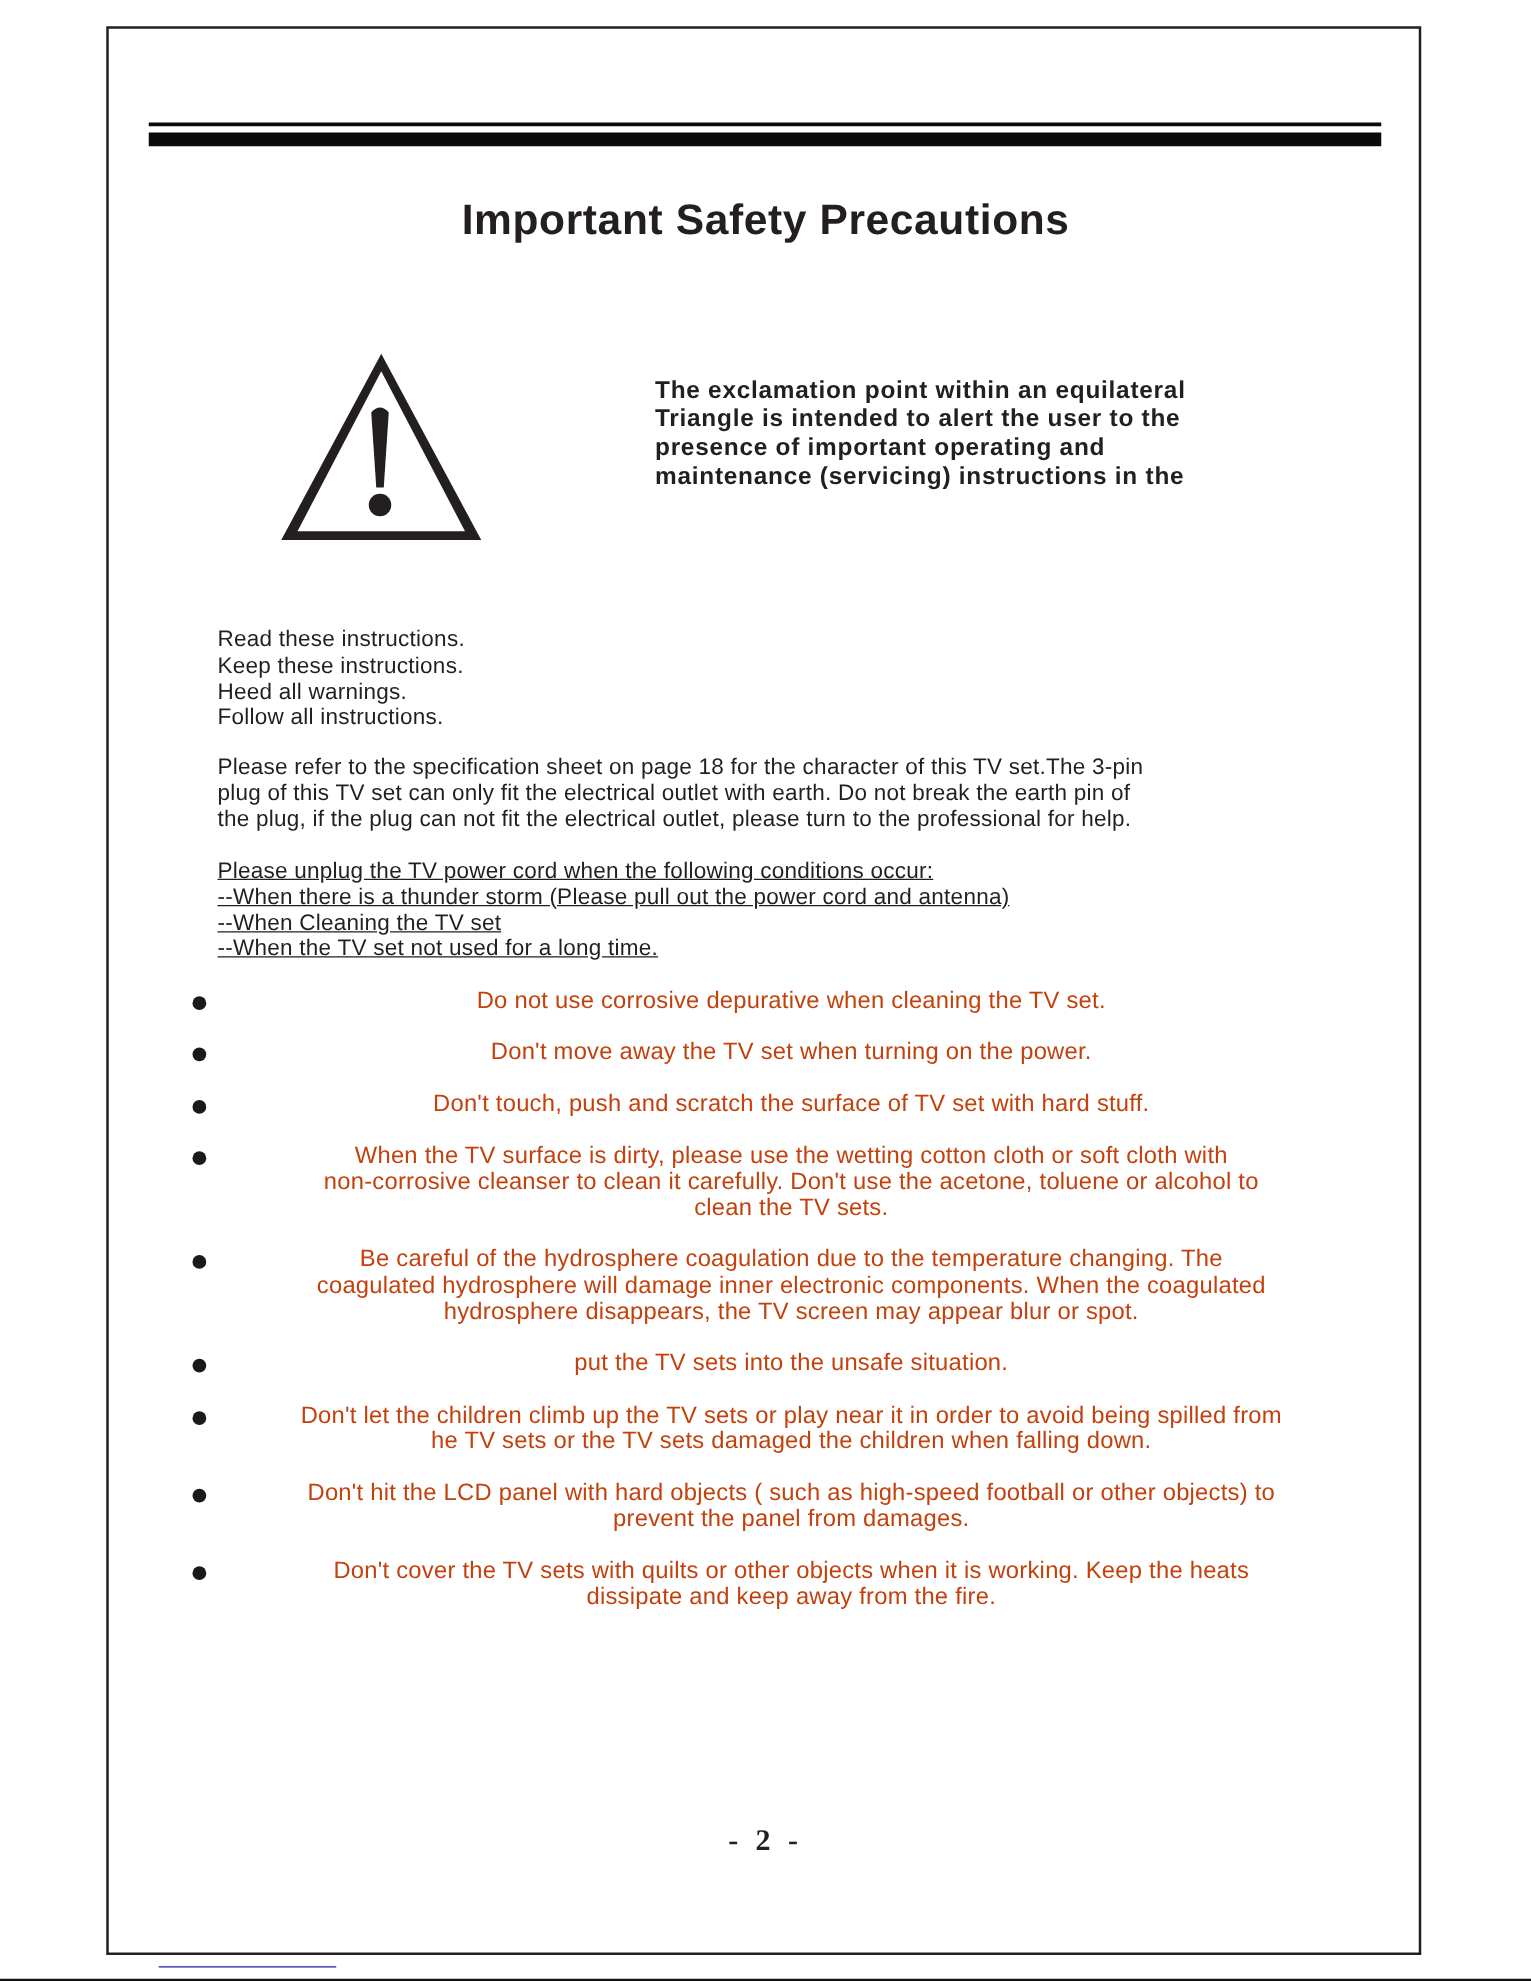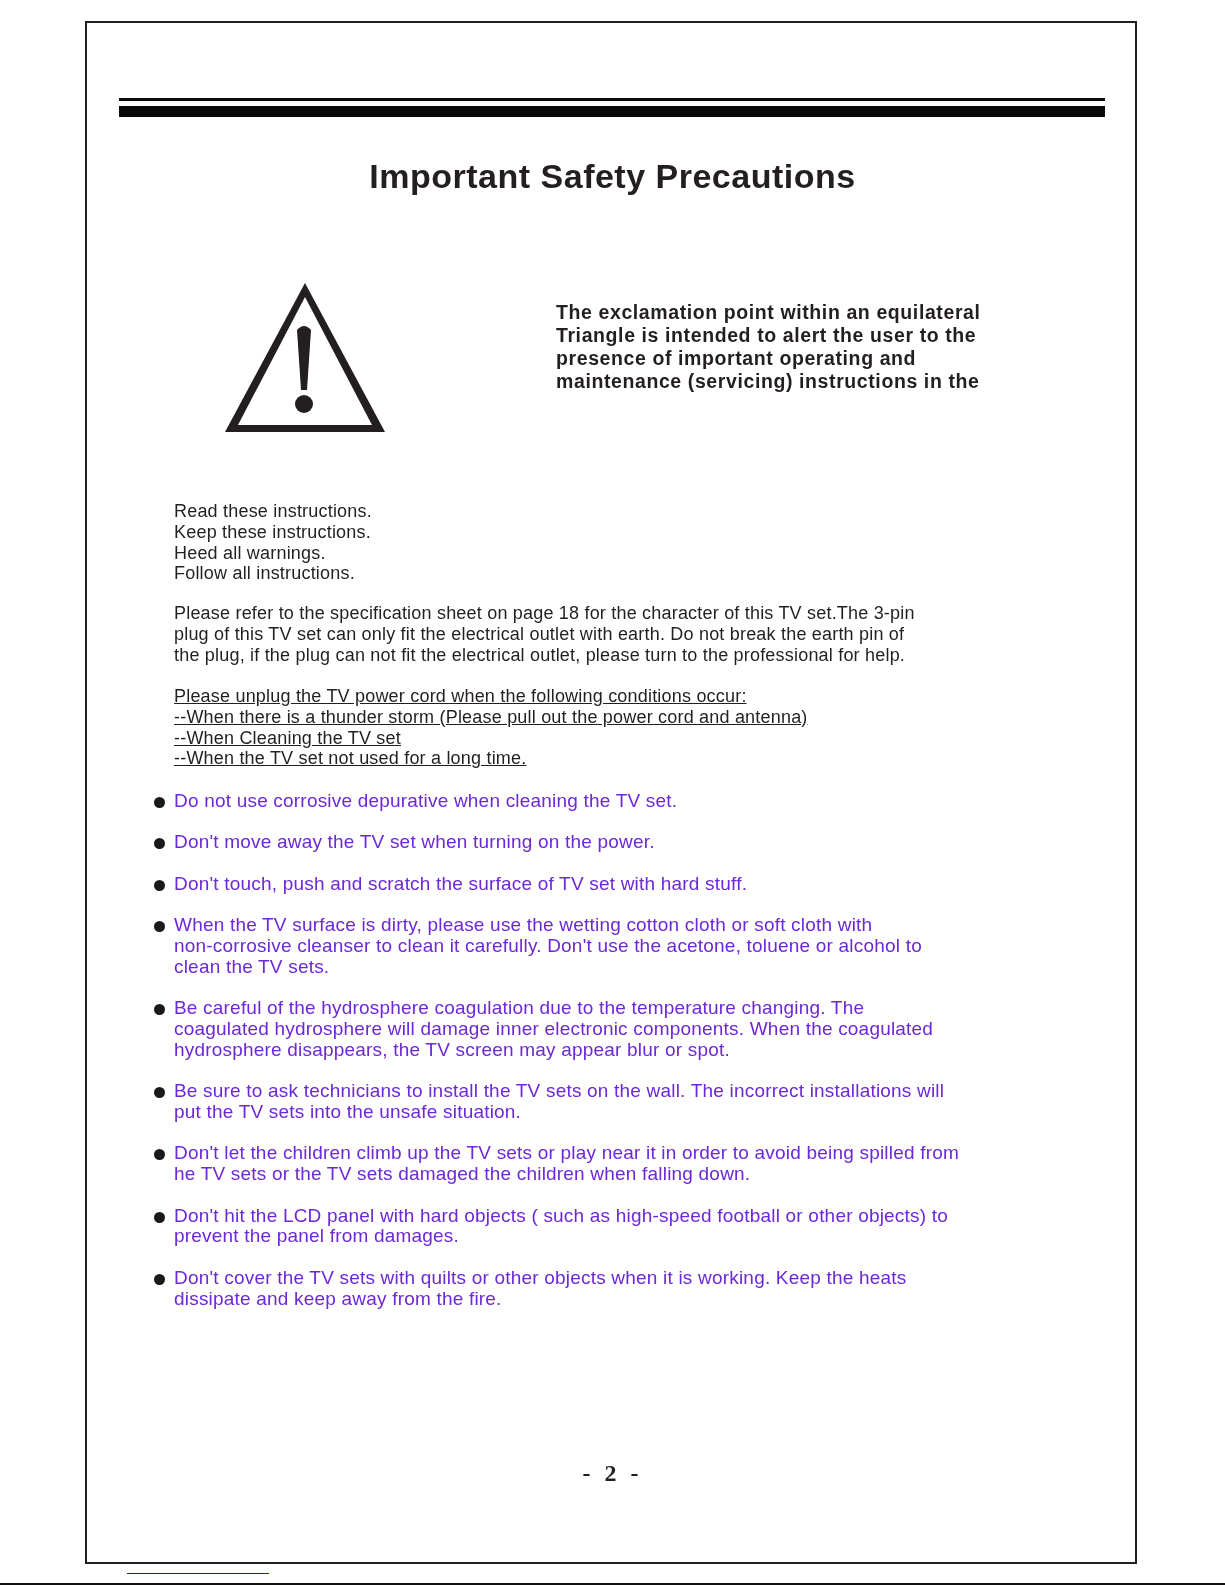--- a/index.html
+++ b/index.html
@@ -7,27 +7,27 @@
            font-family: "Liberation Sans", sans-serif; color: #1a1a1a; }
     .frame { position: absolute; left: 85px; top: 21px; width: 1052px; height: 1543px;
              border: 2px solid #231f20; box-sizing: border-box; }
     .rule-thin { position: absolute; left: 119px; top: 98px; width: 986px; height: 3px; background: #0a0a0a; }
     .rule-thick { position: absolute; left: 119px; top: 106px; width: 986px; height: 11px; background: #0a0a0a; }
     .title { position: absolute; left: 0; width: 1225px; top: 157px; text-align: center;
              font-size: 34px; font-weight: bold; letter-spacing: 0.5px; color: #231f20; }
     .warn-icon { position: absolute; left: 222px; top: 280px; width: 166px; height: 155px; }
     .warn-text { position: absolute; left: 524px; top: 301px; width: 500px;
                  font-size: 19.5px; font-weight: bold; line-height: 23px; letter-spacing: 0.6px; color: #231f20; }
-    .warn-text div { white-space: nowrap; margin-left: 32px; }
+    .warn-text div { white-space: nowrap; }
     .body-block { position: absolute; left: 174px; font-size: 18px; line-height: 20.8px;
                   color: #231f20; letter-spacing: 0.2px; }
     .body-block div { white-space: nowrap; }
     .bullets { position: absolute; left: 152px; top: 791px; width: 940px; }
     .bullet-item { position: relative; padding-left: 22px; font-size: 19px; line-height: 20.8px;
-                   color: #6d28d9; letter-spacing: 0.2px; margin-bottom: 20.6px; }
+                   color: #c2410c; letter-spacing: 0.2px; margin-bottom: 20.6px; text-align: center; }
     .bullet-item .dot { position: absolute; left: 2px; top: 6px; width: 11px; height: 11px;
                         border-radius: 50%; background: #1a1a1a; }
     .bullet-item .line { white-space: nowrap; }
     .page-num { position: absolute; left: 0; width: 1225px; top: 1460px; text-align: center;
                 font-family: "Liberation Serif", serif; font-weight: bold; font-size: 24px; color: #231f20;
                 letter-spacing: 4px; }
     .blue-rule { position: absolute; left: 127px; top: 1573px; width: 142px; height: 1px; background: #1a1aa8; }
     .bottom-rule { position: absolute; left: 0; top: 1583px; width: 1225px; height: 2px; background: #111; }
   </style>
 </head>
@@ -93,21 +93,20 @@
       <div class="line">clean the TV sets.</div>
     </div>
     <div class="bullet-item">
       <span class="dot"></span>
       <div class="line">Be careful of the hydrosphere coagulation due to the temperature changing. The</div>
       <div class="line">coagulated hydrosphere will damage inner electronic  components. When the coagulated</div>
       <div class="line">hydrosphere disappears, the TV screen may appear blur or spot.</div>
     </div>
     <div class="bullet-item">
       <span class="dot"></span>
-      <div class="line">Be sure to ask technicians to install the TV sets on the wall. The incorrect installations will</div>
       <div class="line">put the TV sets into the unsafe situation.</div>
     </div>
     <div class="bullet-item">
       <span class="dot"></span>
       <div class="line">Don't let the children climb up the TV sets or play near it in order to avoid being spilled from</div>
       <div class="line">he TV sets or the TV sets damaged the children when falling down.</div>
     </div>
     <div class="bullet-item">
       <span class="dot"></span>
       <div class="line">Don't hit the LCD panel with hard objects ( such as high-speed football or other objects) to</div>

